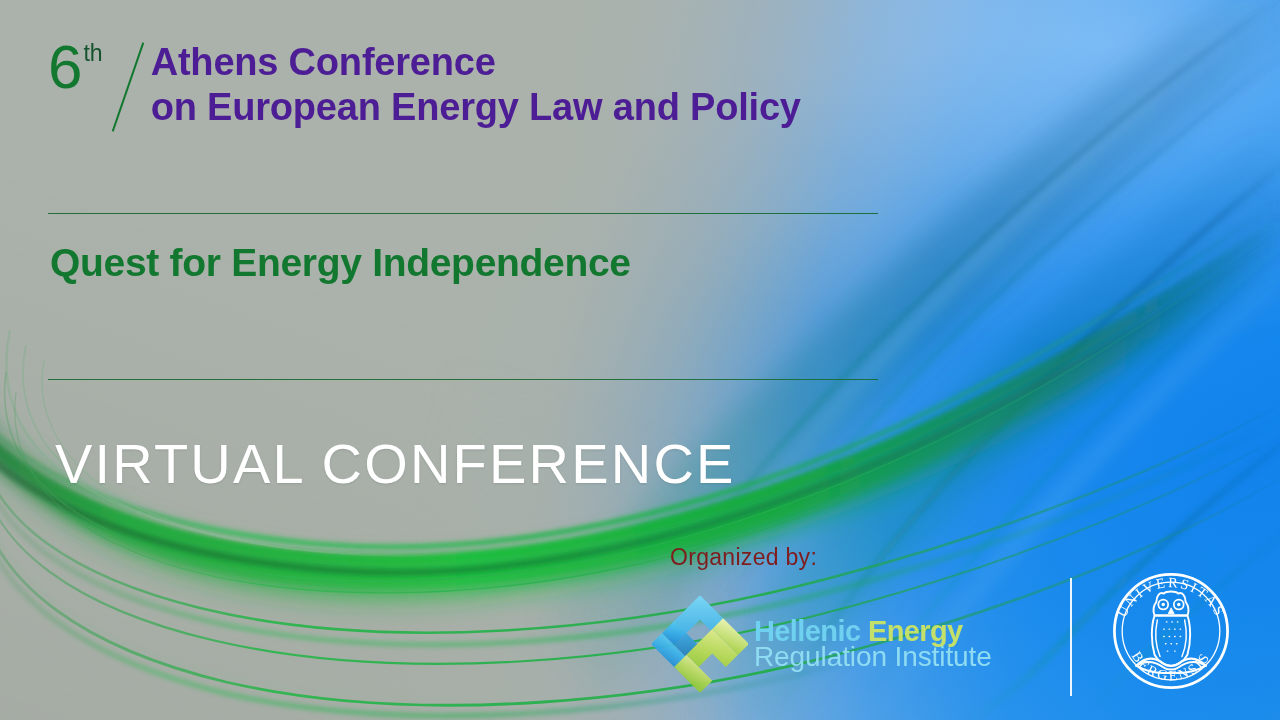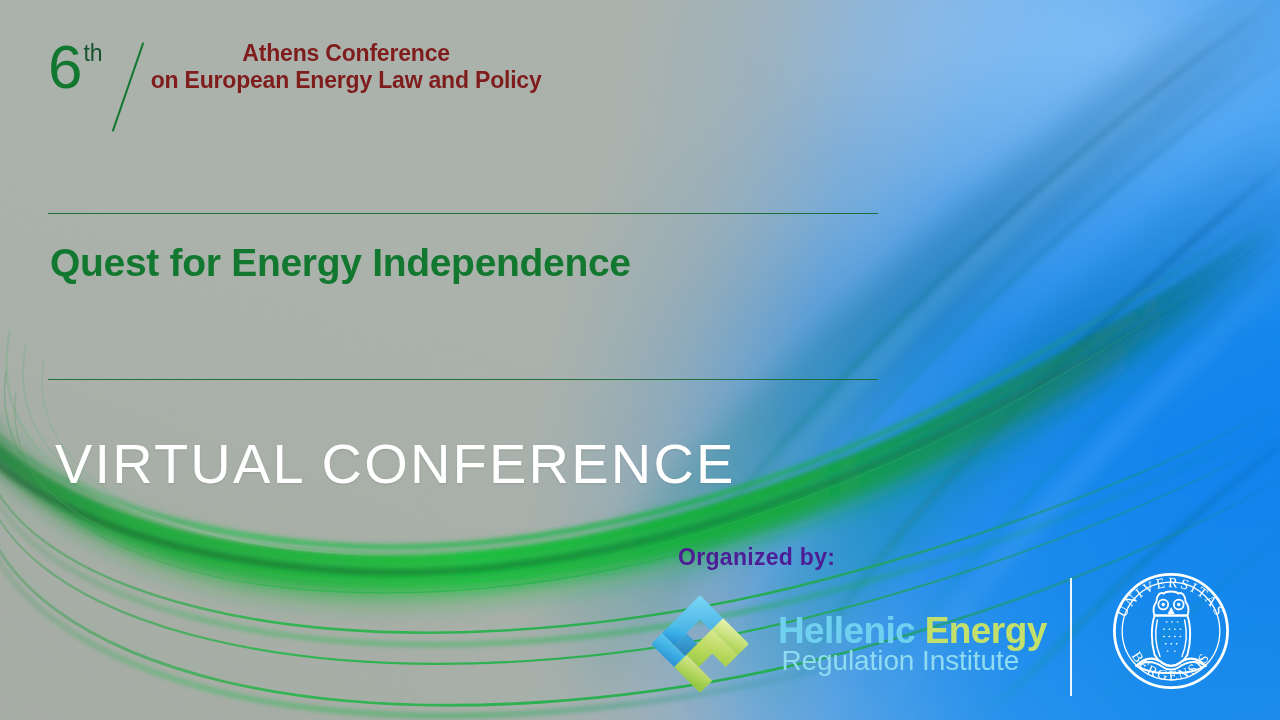--- a/index.html
+++ b/index.html
@@ -130,27 +130,26 @@
     height: 94px;
     background: #12782f;
     transform: rotate(19deg);
     transform-origin: 50% 50%;
   }
   #header-lines {
     margin-left: 2px;
     margin-top: 2px;
   }
   .header-line {
-    font-size: 23px;
+    font-size: 38px;
     font-weight: 700;
     line-height: 1.18;
     letter-spacing: -0.2px;
-    color: #7f1d1d;
-    white-space: nowrap;
-    text-align: center;
+    color: #4c1d95;
+    white-space: nowrap;
   }
 
   
   .rule {
     position: absolute;
     left: 48px;
     width: 830px;
     height: 0;
     border-top: 1.4px solid #1a6b35;
     opacity: 0.95;
@@ -199,51 +198,49 @@
     color: #ffffff;
     white-space: nowrap;
   }
 
   
   #organized-label {
     position: absolute;
     left: 670px;
     top: 544px;
     font-size: 23px;
-    font-weight: 700;
+    font-weight: 400;
     letter-spacing: 0.3px;
-    color: #4c1d95;
-    white-space: nowrap;
-    margin-left: 8px;
+    color: #7f1d1d;
+    white-space: nowrap;
   }
 
   
   #hellenic-logo {
     position: absolute;
     left: 652px;
     top: 596px;
     display: flex;
     align-items: center;
   }
   #hellenic-mark {
     width: 96px;
     height: 96px;
     flex: none;
   }
   #hellenic-wordmark {
     margin-left: 6px;
     line-height: 1;
   }
   #hellenic-line1 {
-    font-size: 37px;
+    font-size: 29px;
     font-weight: 700;
     letter-spacing: -0.6px;
     white-space: nowrap;
     line-height: 1.02;
-    margin-left: 24px;
   }
   .wm-hellenic { color: #6fd0ef; }
   .wm-energy   { color: #c3e06a; }
   #hellenic-line2 {
     font-size: 28px;
     font-weight: 400;
     letter-spacing: -0.1px;
     color: #8fdcf2;
     white-space: nowrap;
     margin-top: -4px;

